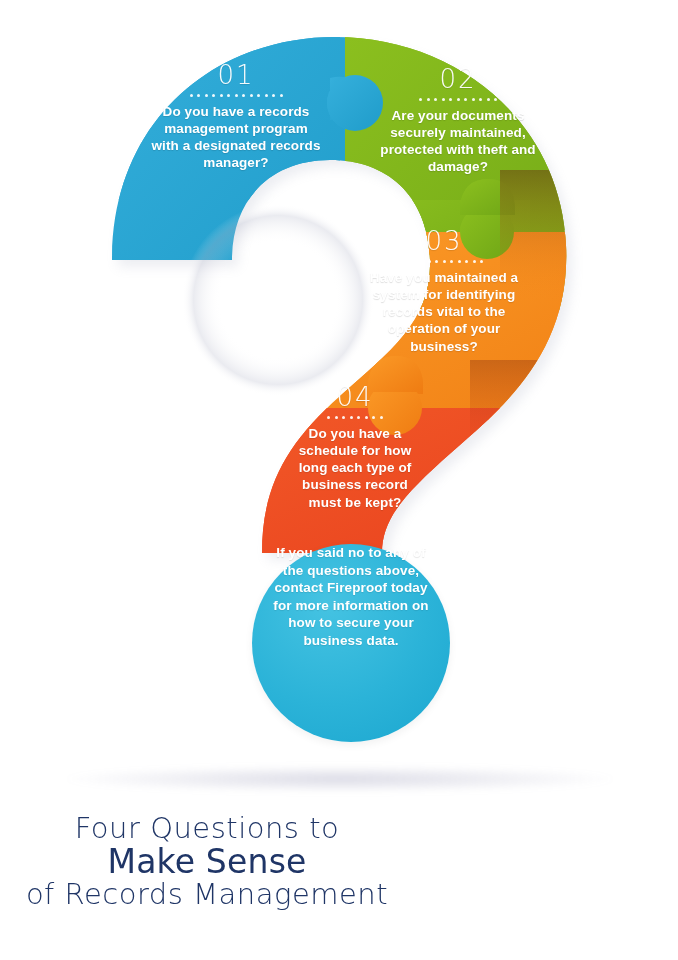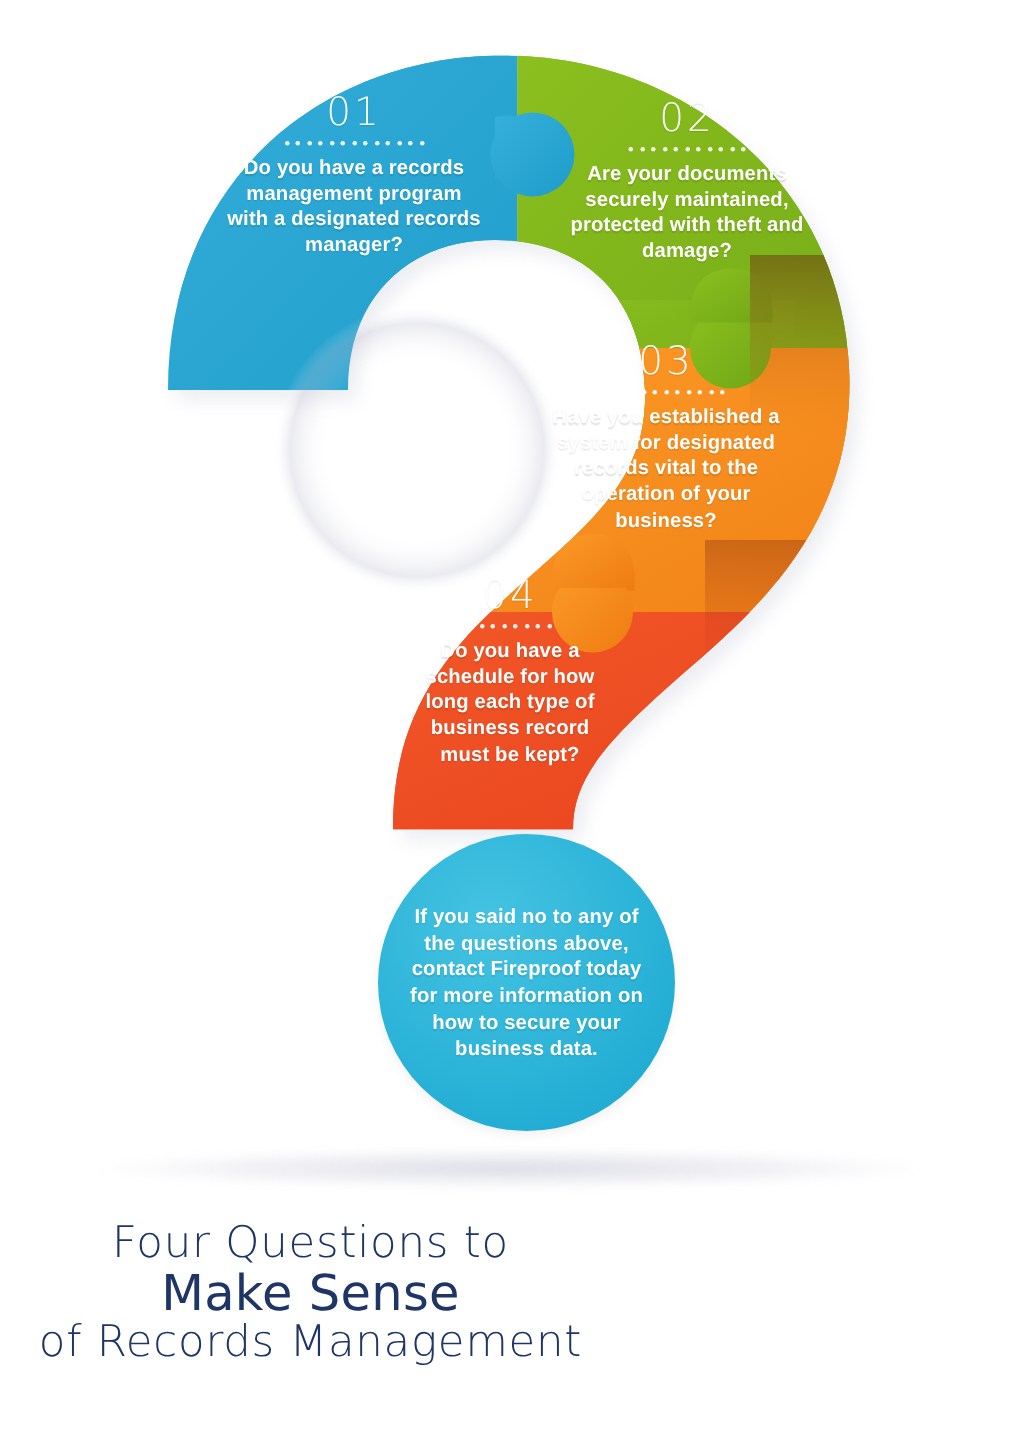--- a/index.html
+++ b/index.html
@@ -44,33 +44,33 @@
   .seg-q{
     font-size:13.5px;
     font-weight:bold;
     line-height:1.27;
     letter-spacing:.1px;
   }
 
   #seg-text-1{left:150px;top:62px;width:172px;}
   #seg-text-2{left:378px;top:66px;width:160px;}
   #seg-text-3{left:364px;top:228px;width:160px;}
-  #seg-text-4{left:270px;top:384px;width:140px;}
+  #seg-text-4{left:285px;top:384px;width:140px;}
 
   
   .circle-shadow{
     position:absolute;left:66px;top:766px;width:548px;height:26px;
     background:radial-gradient(ellipse at center, rgba(120,120,160,.26) 0%, rgba(120,120,160,.10) 45%, rgba(255,255,255,0) 72%);
     filter:blur(3px);
   }
   .blue-circle{
-    position:absolute;left:252px;top:556px;width:198px;height:198px;
+    position:absolute;left:252px;top:544px;width:198px;height:198px;
     border-radius:50%;
     background:radial-gradient(circle at 38% 30%, #45c3e2 0%, #2bb3d8 55%, #1ba6cf 100%);
-    display:flex;align-items:center;justify-content:center;
+    display:flex;align-items:flex-start;justify-content:center;
     box-shadow:0 3px 8px rgba(0,0,0,.06);
   }
   .blue-circle .cta{
     color:#fff;text-align:center;font-size:13.5px;font-weight:bold;
     line-height:1.3;letter-spacing:.1px;width:165px;
     text-shadow:0 1px 1px rgba(0,0,0,.10);
   }
 
   
   .footer{position:absolute;left:0;top:805px;width:678px;height:130px;}
@@ -240,21 +240,21 @@
           <i></i>
           <i></i>
           <i></i>
           <i></i>
           <i></i>
           <i></i>
           <i></i>
           <i></i>
           <i></i>
       </div>
-      <div class="seg-q">Have you established a system for designated records vital to the operation of your business?</div>
+      <div class="seg-q">Have you maintained a system for identifying records vital to the operation of your business?</div>
     </div>
 
     <div class="seg-text" id="seg-text-4">
       <div class="seg-num">04</div>
       <div class="dots">
         <i></i>
           <i></i>
           <i></i>
           <i></i>
           <i></i>

